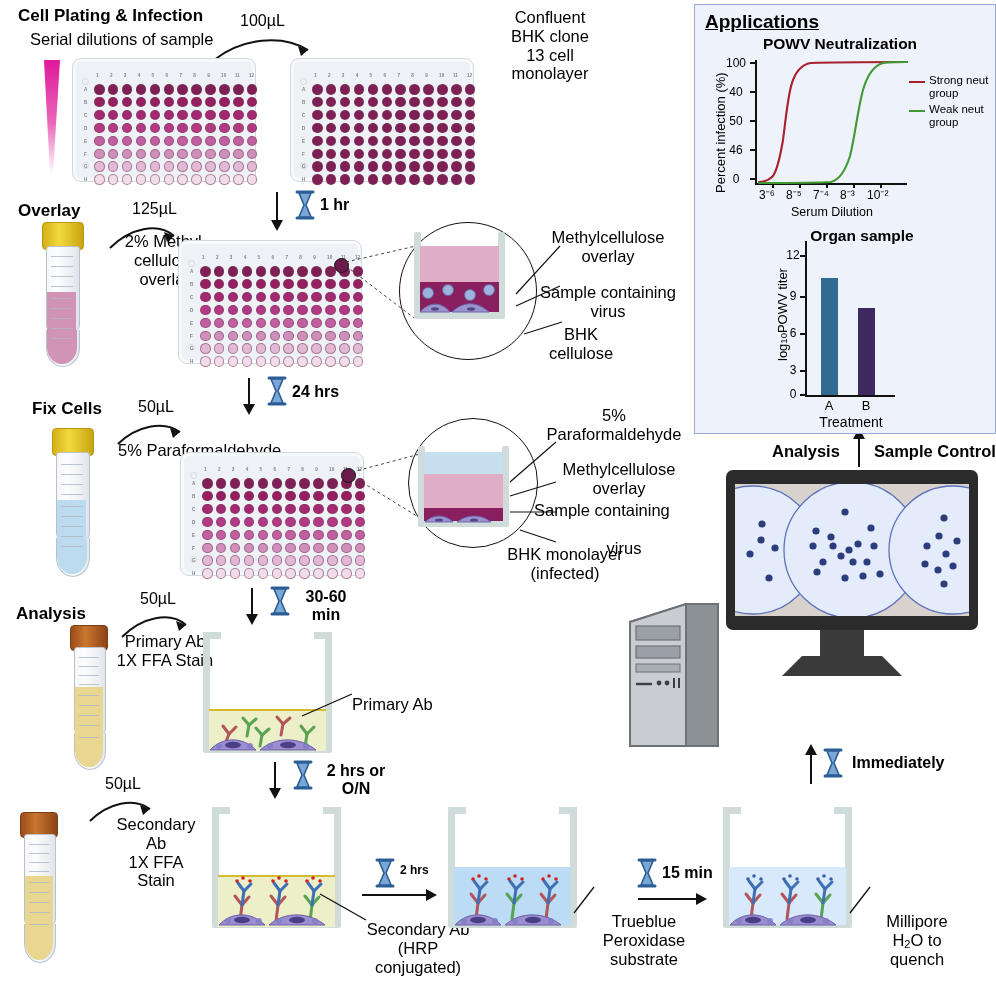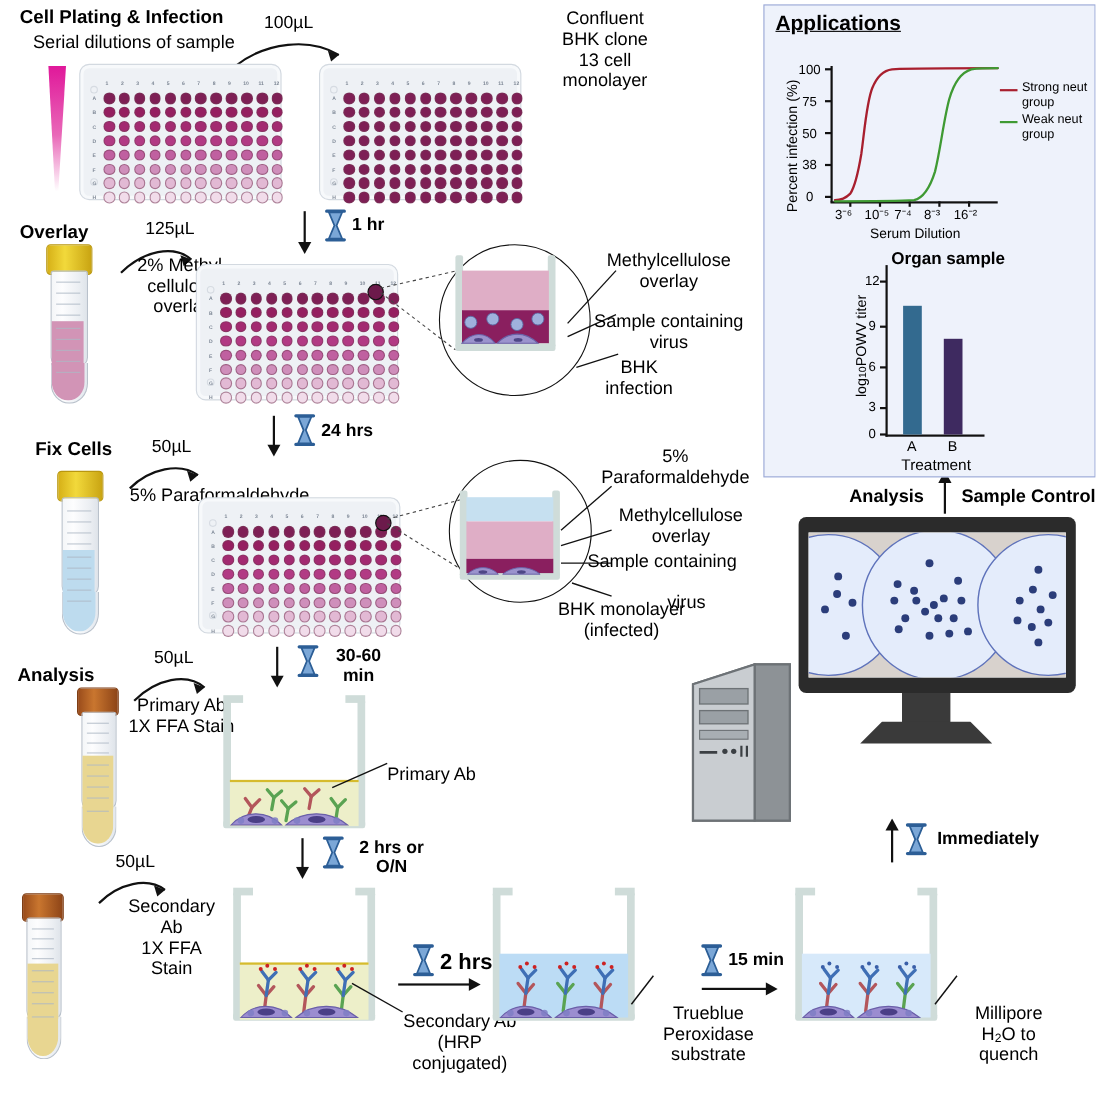--- a/index.html
+++ b/index.html
@@ -512,21 +512,21 @@
 <svg class="abs" style="left:500px;top:238px;" width="110" height="110">
   <path d="M16,56 L60,8" stroke="#111" stroke-width="1.2" fill="none"></path>
   <path d="M16,68 L60,48" stroke="#111" stroke-width="1.2" fill="none"></path>
   <path d="M24,96 L62,84" stroke="#111" stroke-width="1.2" fill="none"></path>
 </svg>
 <div class="txt ctr" style="left:524px;top:228px;width:168px;font-size:16.5px;">Methylcellulose
 overlay</div>
 <div class="txt ctr" style="left:518px;top:283px;width:180px;font-size:16.5px;">Sample containing
 virus</div>
 <div class="txt ctr" style="left:516px;top:325px;width:130px;font-size:16.5px;">BHK
-infection</div>
+cellulose</div>
 
 <div class="arrowline" style="left:248px;top:378px;width:2px;height:30px;"></div>
 <svg class="abs" style="left:242px;top:404px;" width="14" height="12">
   <path d="M7,11 L1,0 L13,0 Z" fill="#111"></path>
 </svg>
 <svg class="abs" style="left:266px;top:376px;" width="22" height="30">
   <path d="M3,2 h16 M3,28 h16" stroke="#2c5e96" stroke-width="3" stroke-linecap="round"></path>
   <path d="M5,3 L17,3 L12,15 L17,27 L5,27 L10,15 Z" fill="#7ba7d7" stroke="#2c5e96" stroke-width="1.6"></path>
 </svg>
 <div class="txt bold" style="left:292px;top:383px;font-size:16px;">24 hrs</div>
@@ -918,21 +918,21 @@
   <path d="M48,30 L2,4" stroke="#111" stroke-width="1.3" fill="none"></path>
 </svg>
 <div class="txt ctr" style="left:348px;top:920px;width:140px;font-size:16.5px;">Secondary Ab
 (HRP
 conjugated)</div>
 
 <svg class="abs" style="left:374px;top:858px;" width="22" height="30">
   <path d="M3,2 h16 M3,28 h16" stroke="#2c5e96" stroke-width="3" stroke-linecap="round"></path>
   <path d="M5,3 L17,3 L12,15 L17,27 L5,27 L10,15 Z" fill="#7ba7d7" stroke="#2c5e96" stroke-width="1.6"></path>
 </svg>
-<div class="txt bold" style="left:400px;top:864px;font-size:20px;">2 hrs</div>
+<div class="txt bold" style="left:400px;top:864px;font-size:12px;">2 hrs</div>
 <div class="arrowline" style="left:362px;top:894px;width:68px;height:2px;"></div>
 <svg class="abs" style="left:426px;top:888px;" width="12" height="14">
   <path d="M11,7 L0,1 L0,13 Z" fill="#111"></path>
 </svg>
 
 <div class="xwell" style="left:448px;top:807px;width:138px;height:128px;">
   <div class="xwall" style="left:0;top:4px;width:7px;height:116px;"></div>
   <div class="xwall" style="left:122px;top:4px;width:7px;height:116px;"></div>
   <div class="xwall" style="left:0;top:114px;width:129px;height:7px;"></div>
   <div style="position:absolute;left:0;top:0;width:18px;height:7px;background:#cfdcd9;"></div>
@@ -1162,27 +1162,28 @@
 <div class="txt bold" style="left:772px;top:442px;font-size:16.5px;">Analysis</div>
 <div class="arrowline" style="left:858px;top:435px;width:2px;height:32px;"></div>
 <svg class="abs" style="left:852px;top:428px;" width="14" height="12">
   <path d="M7,0 L13,11 L1,11 Z" fill="#111"></path>
 </svg>
 <div class="txt bold" style="left:874px;top:442px;font-size:16.5px;">Sample Control</div>
 
 <div id="apps">
   <div class="txt bold" style="left:10px;top:6px;font-size:19px;text-decoration:underline;">Applications</div>
 
+  <div class="txt bold ctr" style="left:30px;top:30px;width:230px;font-size:15.5px;">POWV Neutralization</div>
 
   <div class="ylabel" style="left:18px;top:188px;font-size:13px;">Percent infection (%)</div>
 
   <div class="txt ctr" style="left:28px;top:52px;width:26px;font-size:12px;">100</div>
-  <div class="txt ctr" style="left:28px;top:81px;width:26px;font-size:12px;">75</div>
+  <div class="txt ctr" style="left:28px;top:81px;width:26px;font-size:12px;">40</div>
   <div class="txt ctr" style="left:28px;top:110px;width:26px;font-size:12px;">50</div>
-  <div class="txt ctr" style="left:28px;top:139px;width:26px;font-size:12px;">38</div>
+  <div class="txt ctr" style="left:28px;top:139px;width:26px;font-size:12px;">46</div>
   <div class="txt ctr" style="left:28px;top:168px;width:26px;font-size:12px;">0</div>
 
   <div class="axis-l" style="left:60px;top:55px;height:124px;"></div>
   <div class="axis-b" style="left:60px;top:178px;width:152px;"></div>
   <div class="tick" style="left:55px;top:57px;width:6px;height:1.6px;"></div>
   <div class="tick" style="left:55px;top:86px;width:6px;height:1.6px;"></div>
   <div class="tick" style="left:55px;top:115px;width:6px;height:1.6px;"></div>
   <div class="tick" style="left:55px;top:144px;width:6px;height:1.6px;"></div>
   <div class="tick" style="left:55px;top:173px;width:6px;height:1.6px;"></div>
   <div class="tick" style="left:77px;top:178px;width:1.6px;height:5px;"></div>
@@ -1190,24 +1191,24 @@
   <div class="tick" style="left:131px;top:178px;width:1.6px;height:5px;"></div>
   <div class="tick" style="left:158px;top:178px;width:1.6px;height:5px;"></div>
   <div class="tick" style="left:185px;top:178px;width:1.6px;height:5px;"></div>
 
   <svg class="abs" style="left:60px;top:53px;" width="154" height="127">
     <path d="M4,124 C10,124 14,122 18,118 C22,112 25,100 28,82 C31,60 33,34 38,22 C42,12 48,6 56,5 C80,4 120,4 152,4" stroke="#a81f2e" stroke-width="2.1" fill="none" stroke-linecap="round"></path>
     <path d="M4,125 C30,125 60,125 76,124 C84,122 90,114 95,98 C100,78 103,50 108,32 C112,18 118,8 128,5 C136,4 146,4 152,4" stroke="#3f9a33" stroke-width="2.1" fill="none" stroke-linecap="round"></path>
   </svg>
 
   <div class="txt" style="left:64px;top:184px;font-size:12px;">3⁻⁶</div>
-  <div class="txt" style="left:91px;top:184px;font-size:12px;">10⁻⁵</div>
+  <div class="txt" style="left:91px;top:184px;font-size:12px;">8⁻⁵</div>
   <div class="txt" style="left:118px;top:184px;font-size:12px;">7⁻⁴</div>
   <div class="txt" style="left:145px;top:184px;font-size:12px;">8⁻³</div>
-  <div class="txt" style="left:172px;top:184px;font-size:12px;">16⁻²</div>
+  <div class="txt" style="left:172px;top:184px;font-size:12px;">10⁻²</div>
   <div class="txt ctr" style="left:64px;top:200px;width:146px;font-size:12.5px;">Serum Dilution</div>
 
   <div class="abs" style="left:214px;top:76px;width:16px;height:2.4px;background:#a81f2e;"></div>
   <div class="txt" style="left:234px;top:69px;width:64px;font-size:11.5px;white-space:normal;">Strong neut group</div>
   <div class="abs" style="left:214px;top:105px;width:16px;height:2.4px;background:#3f9a33;"></div>
   <div class="txt" style="left:234px;top:98px;width:64px;font-size:11.5px;white-space:normal;">Weak neut group</div>
 
   <div class="txt bold ctr" style="left:102px;top:222px;width:130px;font-size:15.5px;">Organ sample</div>
 
   <div class="ylabel" style="left:80px;top:356px;font-size:13px;">log<span style="font-size:9.5px;">10</span>POWV  titer</div>

